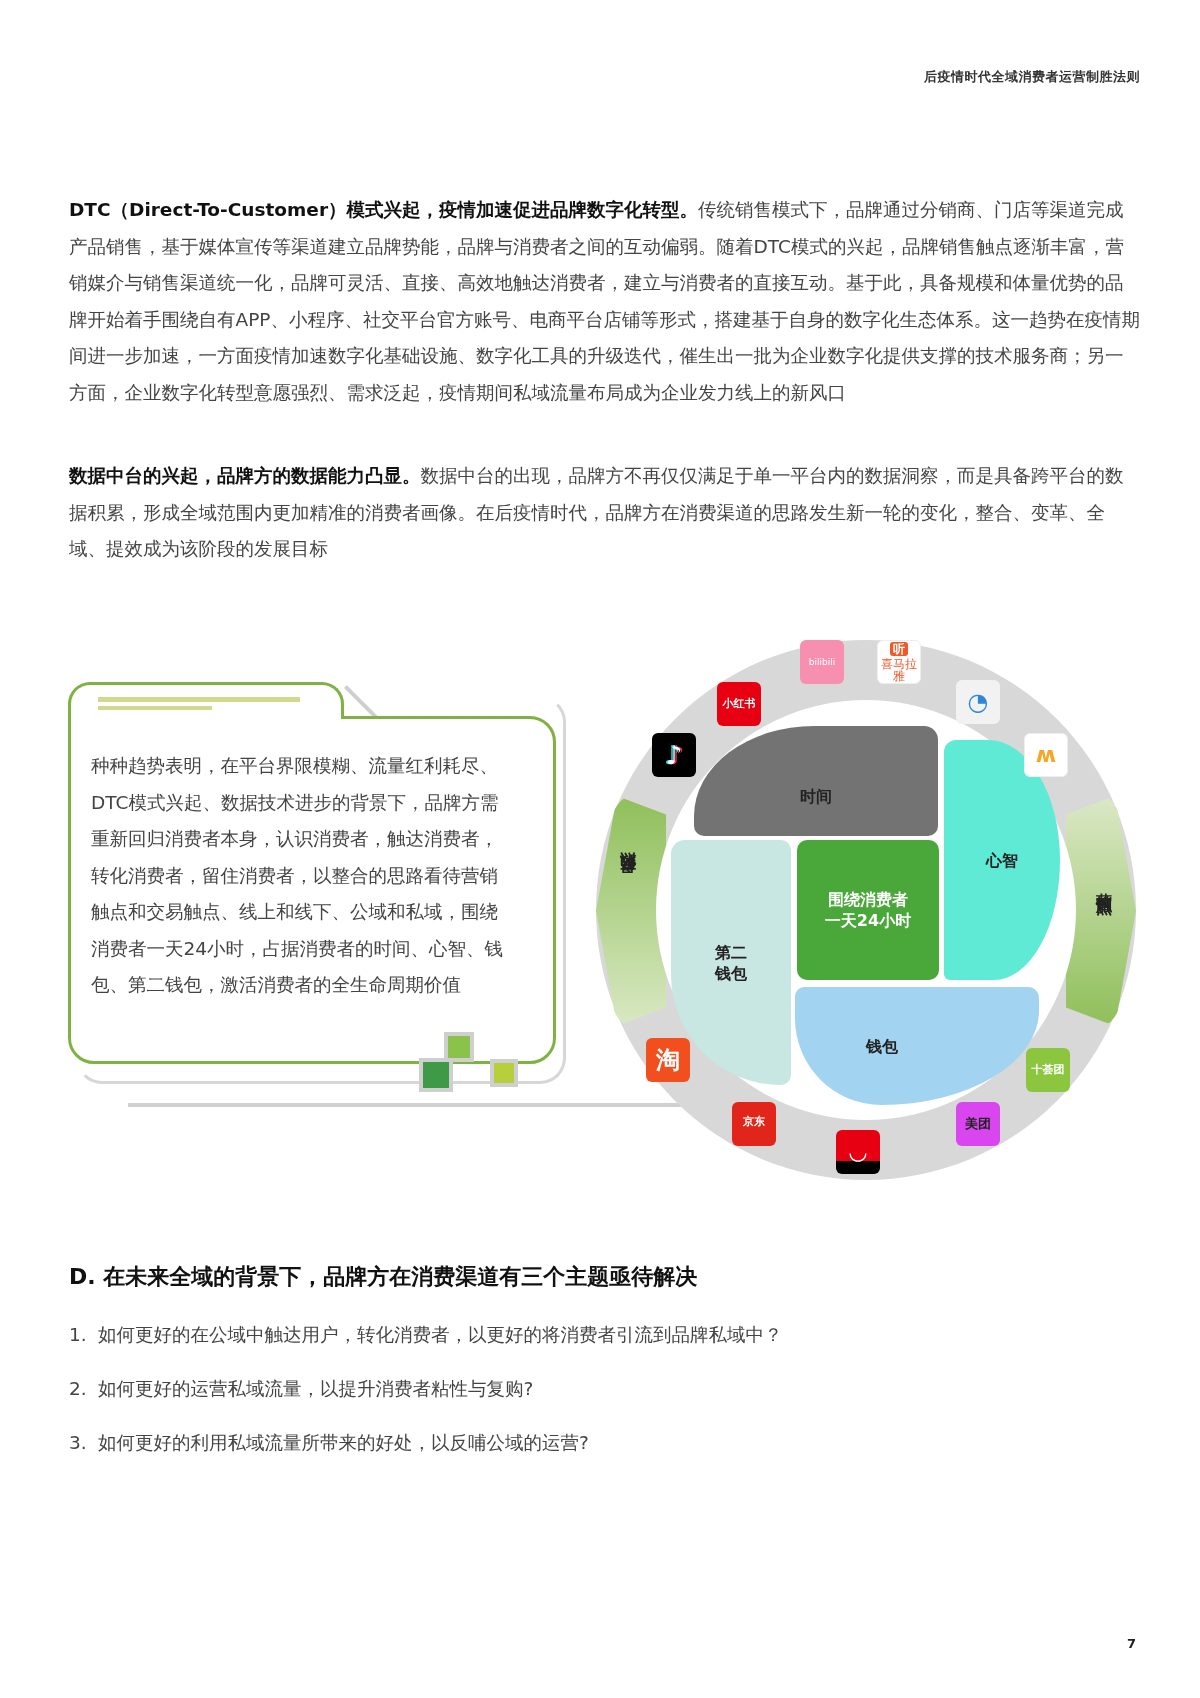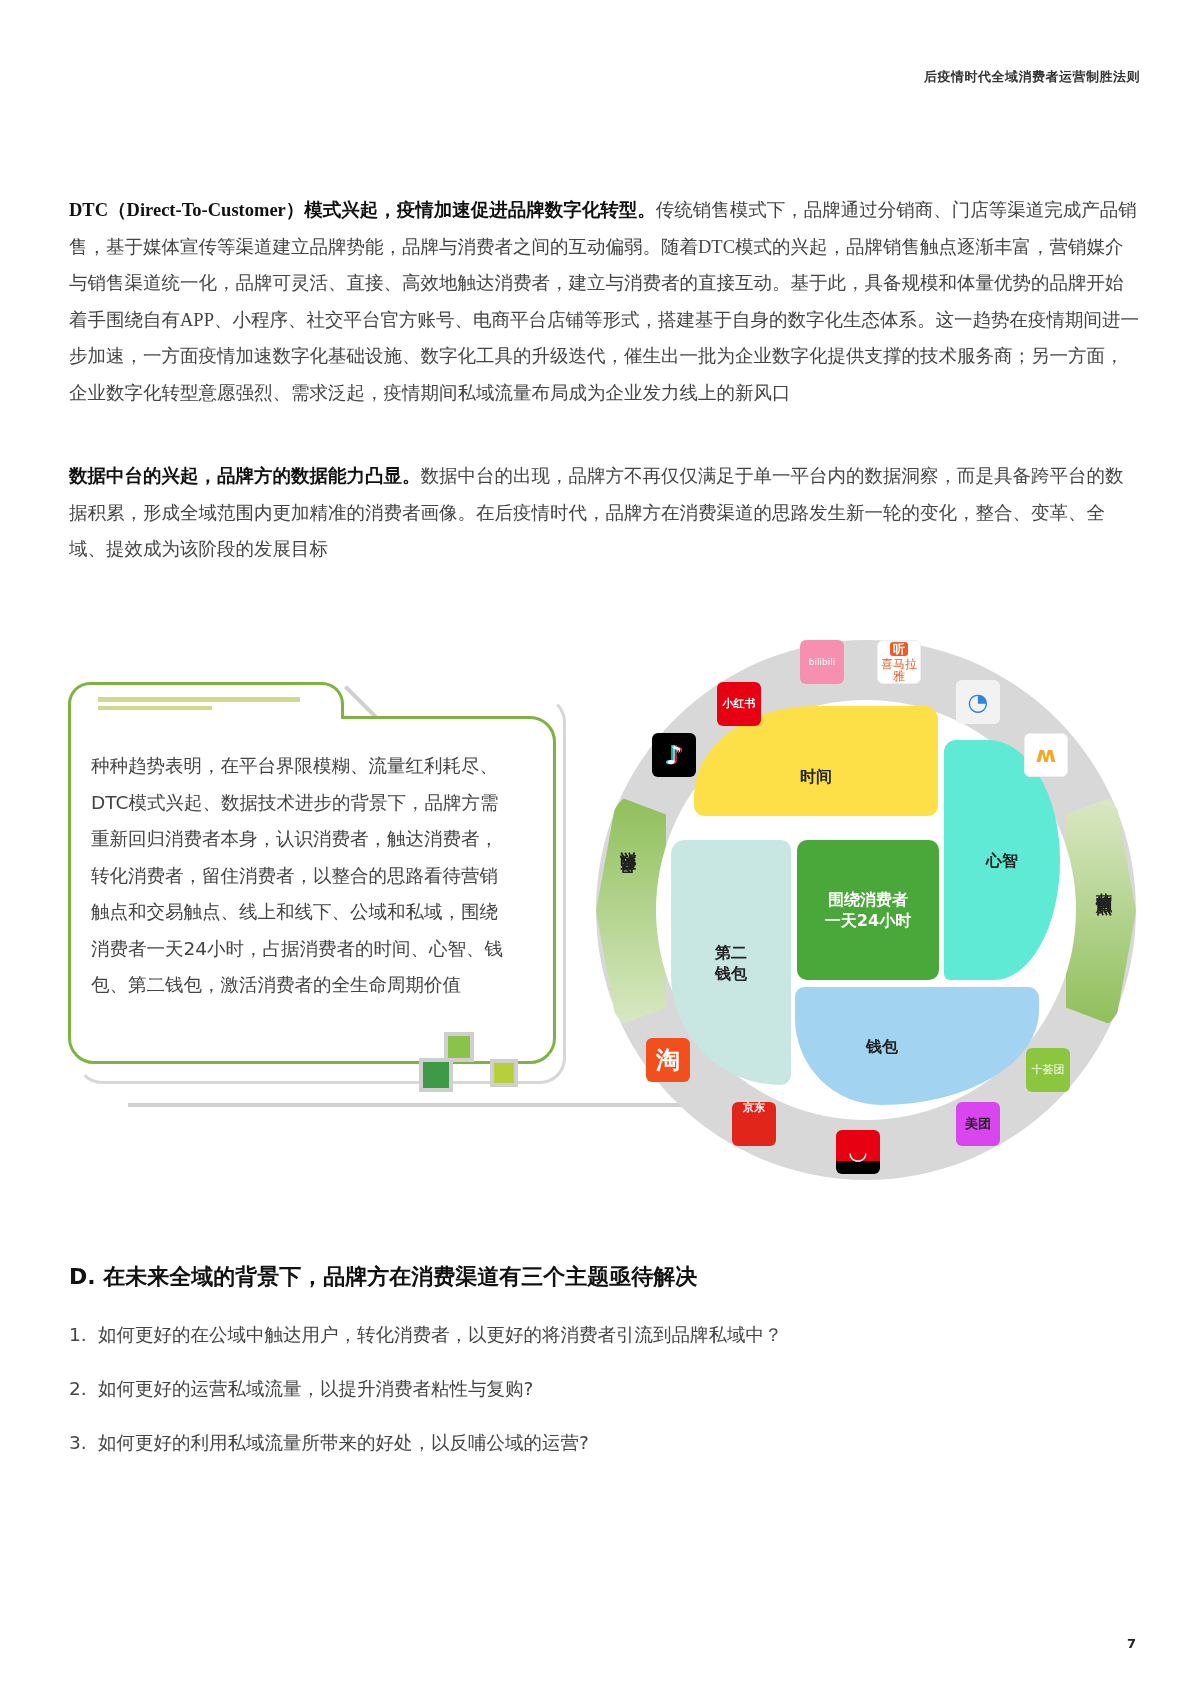--- a/index.html
+++ b/index.html
@@ -10,21 +10,21 @@
       position: absolute; top: 68px; right: 60px;
       font-size: 13px; font-weight: bold; color: #333;
       letter-spacing: 0.5px;
     }
 
     .body-text {
       position: absolute; left: 69px; width: 1071px;
       font-size: 18.5px; line-height: 36.5px; color: #444;
     }
     .body-text b { color: #111; font-weight: bold; }
-    #para1 { top: 192px; font-family: Liberation Serif, serif; }
+    #para1 { top: 192px; }
     #para2 { top: 458px; }
 
     .callout-shadow {
       position: absolute; left: 76px; top: 60px; width: 490px; height: 388px;
       border: 3px solid #d7d7d7; border-radius: 26px; border-top-color: transparent; border-left-color: transparent;
     }
     .callout-tab {
       position: absolute; left: 68px; top: 60px; width: 276px; height: 40px;
       border: 3px solid #7fb241; border-bottom: none; border-radius: 22px 22px 0 0;
       background: #fff;
@@ -74,21 +74,21 @@
       border-radius: 0 70px 70px 0 / 0 230px 230px 0;
     }
     .arc-label {
       position: absolute; font-size: 16px; font-weight: bold; color: #222;
       writing-mode: vertical-rl; letter-spacing: 2px;
     }
     .arc-label-left { left: 618px; top: 880px; transform: rotate(180deg); }
     .arc-label-right { left: 1093px; top: 880px; }
 
     .quad { position: absolute; display: flex; align-items: center; justify-content: center; text-align: center; font-weight: bold; font-size: 16px; color: #222; line-height: 21px; }
-    .q-time { left: 694px; top: 706px; width: 244px; height: 110px; background: #fde047; border-radius: 120px 14px 10px 10px / 90px 14px 10px 10px; padding-top: 30px; }
+    .q-time { left: 694px; top: 726px; width: 244px; height: 110px; background: #737373; border-radius: 120px 14px 10px 10px / 90px 14px 10px 10px; padding-top: 30px; }
     .q-second { left: 671px; top: 840px; width: 120px; height: 245px; background: #c8e6e2; border-radius: 14px 10px 10px 110px / 14px 10px 10px 110px; }
     .q-center { left: 797px; top: 840px; width: 142px; height: 140px; background: #4aa73a; border-radius: 10px; color: #fff; }
     .q-mind { left: 944px; top: 740px; width: 116px; height: 240px; background: #5eead4; border-radius: 20px 120px 110px 10px / 20px 200px 200px 10px; }
     .q-wallet { left: 795px; top: 987px; width: 244px; height: 118px; background: #a2d4f1; border-radius: 12px 14px 200px 110px / 12px 14px 120px 110px; padding-right: 70px; }
 
     .app-icon {
       position: absolute; width: 44px; height: 44px; border-radius: 6px;
       display: flex; align-items: center; justify-content: center; flex-direction: column;
       font-size: 11px; font-weight: bold; color: #fff; line-height: 12px; text-align: center;
     }
@@ -172,30 +172,30 @@
   <div class="app-icon" style="left:877px;top:640px;background:#fff;border:1px solid #eee;color:#f05a28;">
     <span style="background:#f05a28;color:#fff;padding:1px 3px;border-radius:3px;font-size:12px;">听</span>
     <span class="sub" style="color:#f05a28;margin-top:2px;">喜马拉雅</span>
   </div>
   <div class="app-icon" style="left:956px;top:680px;background:#f2f2f2;color:#2f86d8;font-size:24px;">
       <span>◔</span>
     </div>
   <div class="app-icon" style="left:1024px;top:733px;background:#fff;border:1px solid #eee;color:#f5a623;font-size:22px;">
       <span>ʍ</span>
     </div>
-  <div class="app-icon" style="left:1026px;top:1048px;background:#8cc63f;font-size:11px;font-weight:normal;">
+  <div class="app-icon" style="left:1026px;top:1048px;background:#8cc63f;font-size:11px;font-weight:bold;">
       <span>十荟团</span>
     </div>
   <div class="app-icon" style="left:956px;top:1102px;background:#d946ef;color:#222;font-size:13px;">
       <span>美团</span>
     </div>
   <div class="app-icon" style="left:836px;top:1130px;background:linear-gradient(180deg,#e60012 70%,#000 70%);font-size:22px;">
       <span>◡</span>
     </div>
-  <div class="app-icon" style="left:732px;top:1102px;background:#e1251b;font-size:11px;justify-content:flex-start;padding-bottom:4px;">
+  <div class="app-icon" style="left:732px;top:1102px;background:#e1251b;font-size:11px;justify-content:center;padding-bottom:4px;">
       <span>京东</span>
     </div>
   <div class="app-icon" style="left:646px;top:1038px;background:#f1501e;font-size:24px;">
       <span>淘</span>
     </div>
 </div>
 
 <div class="section-title">D. 在未来全域的背景下，品牌方在消费渠道有三个主题亟待解决</div>
 
 <div class="list-item" style="top:1323px;">

